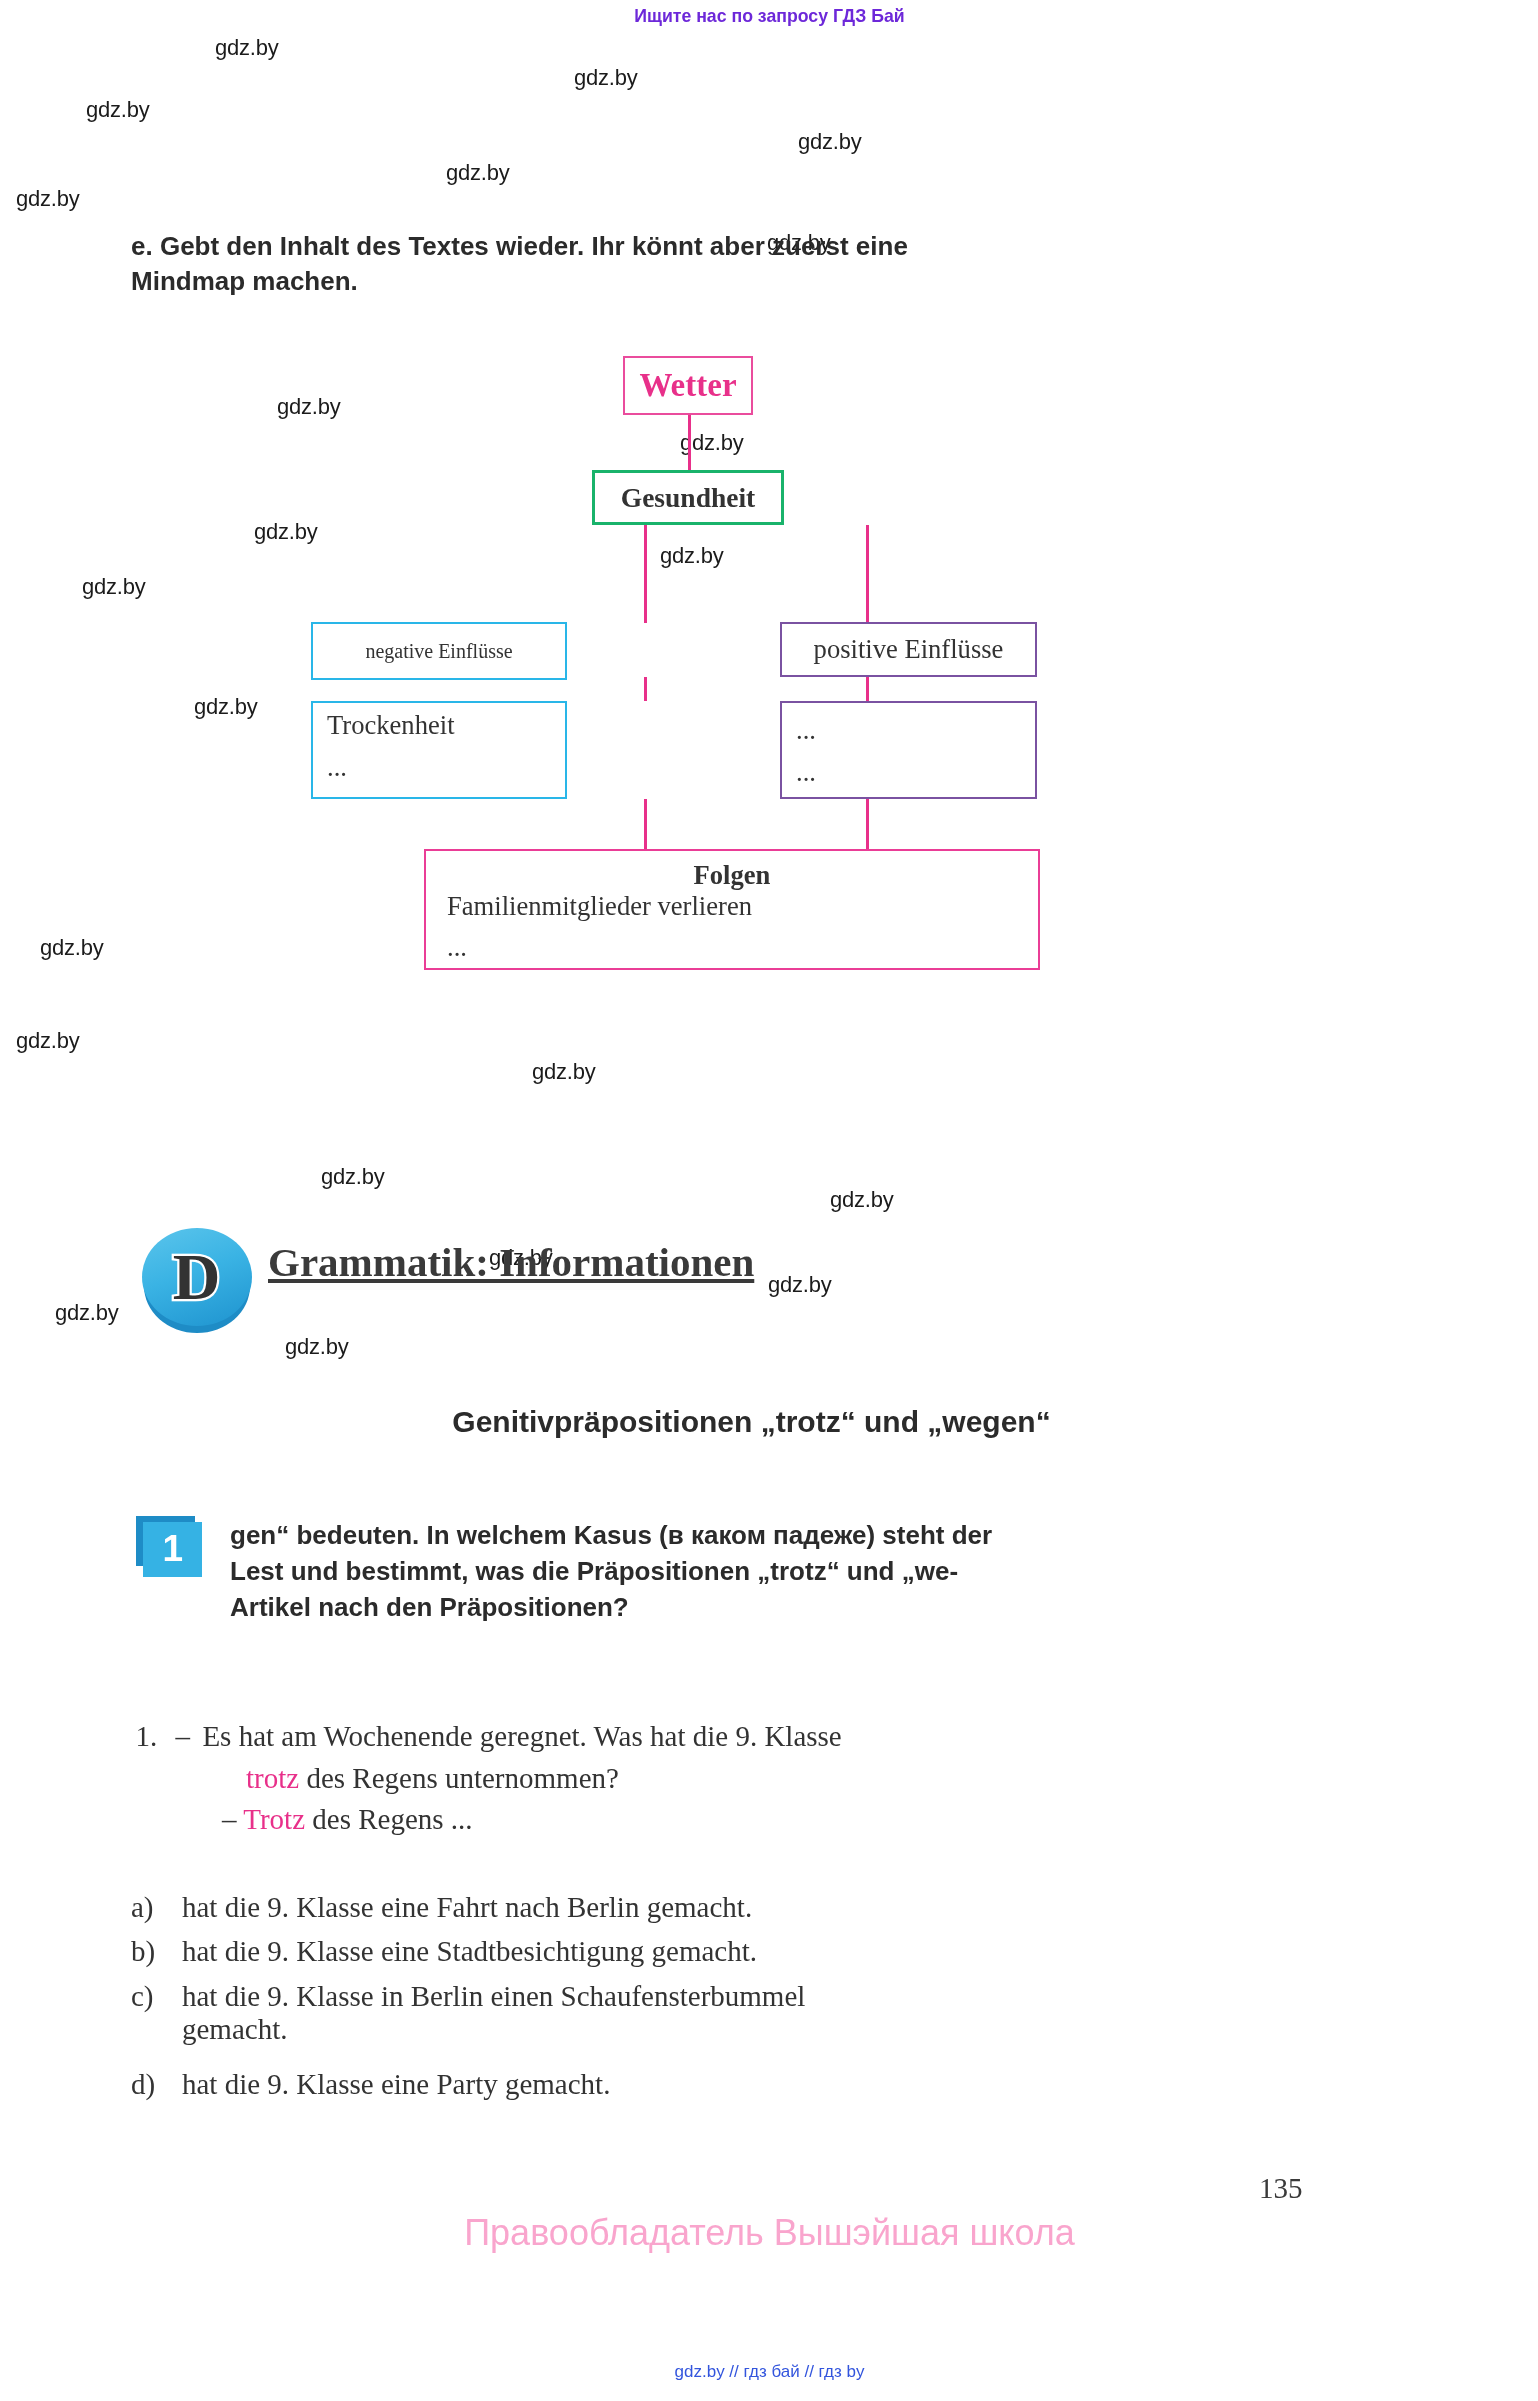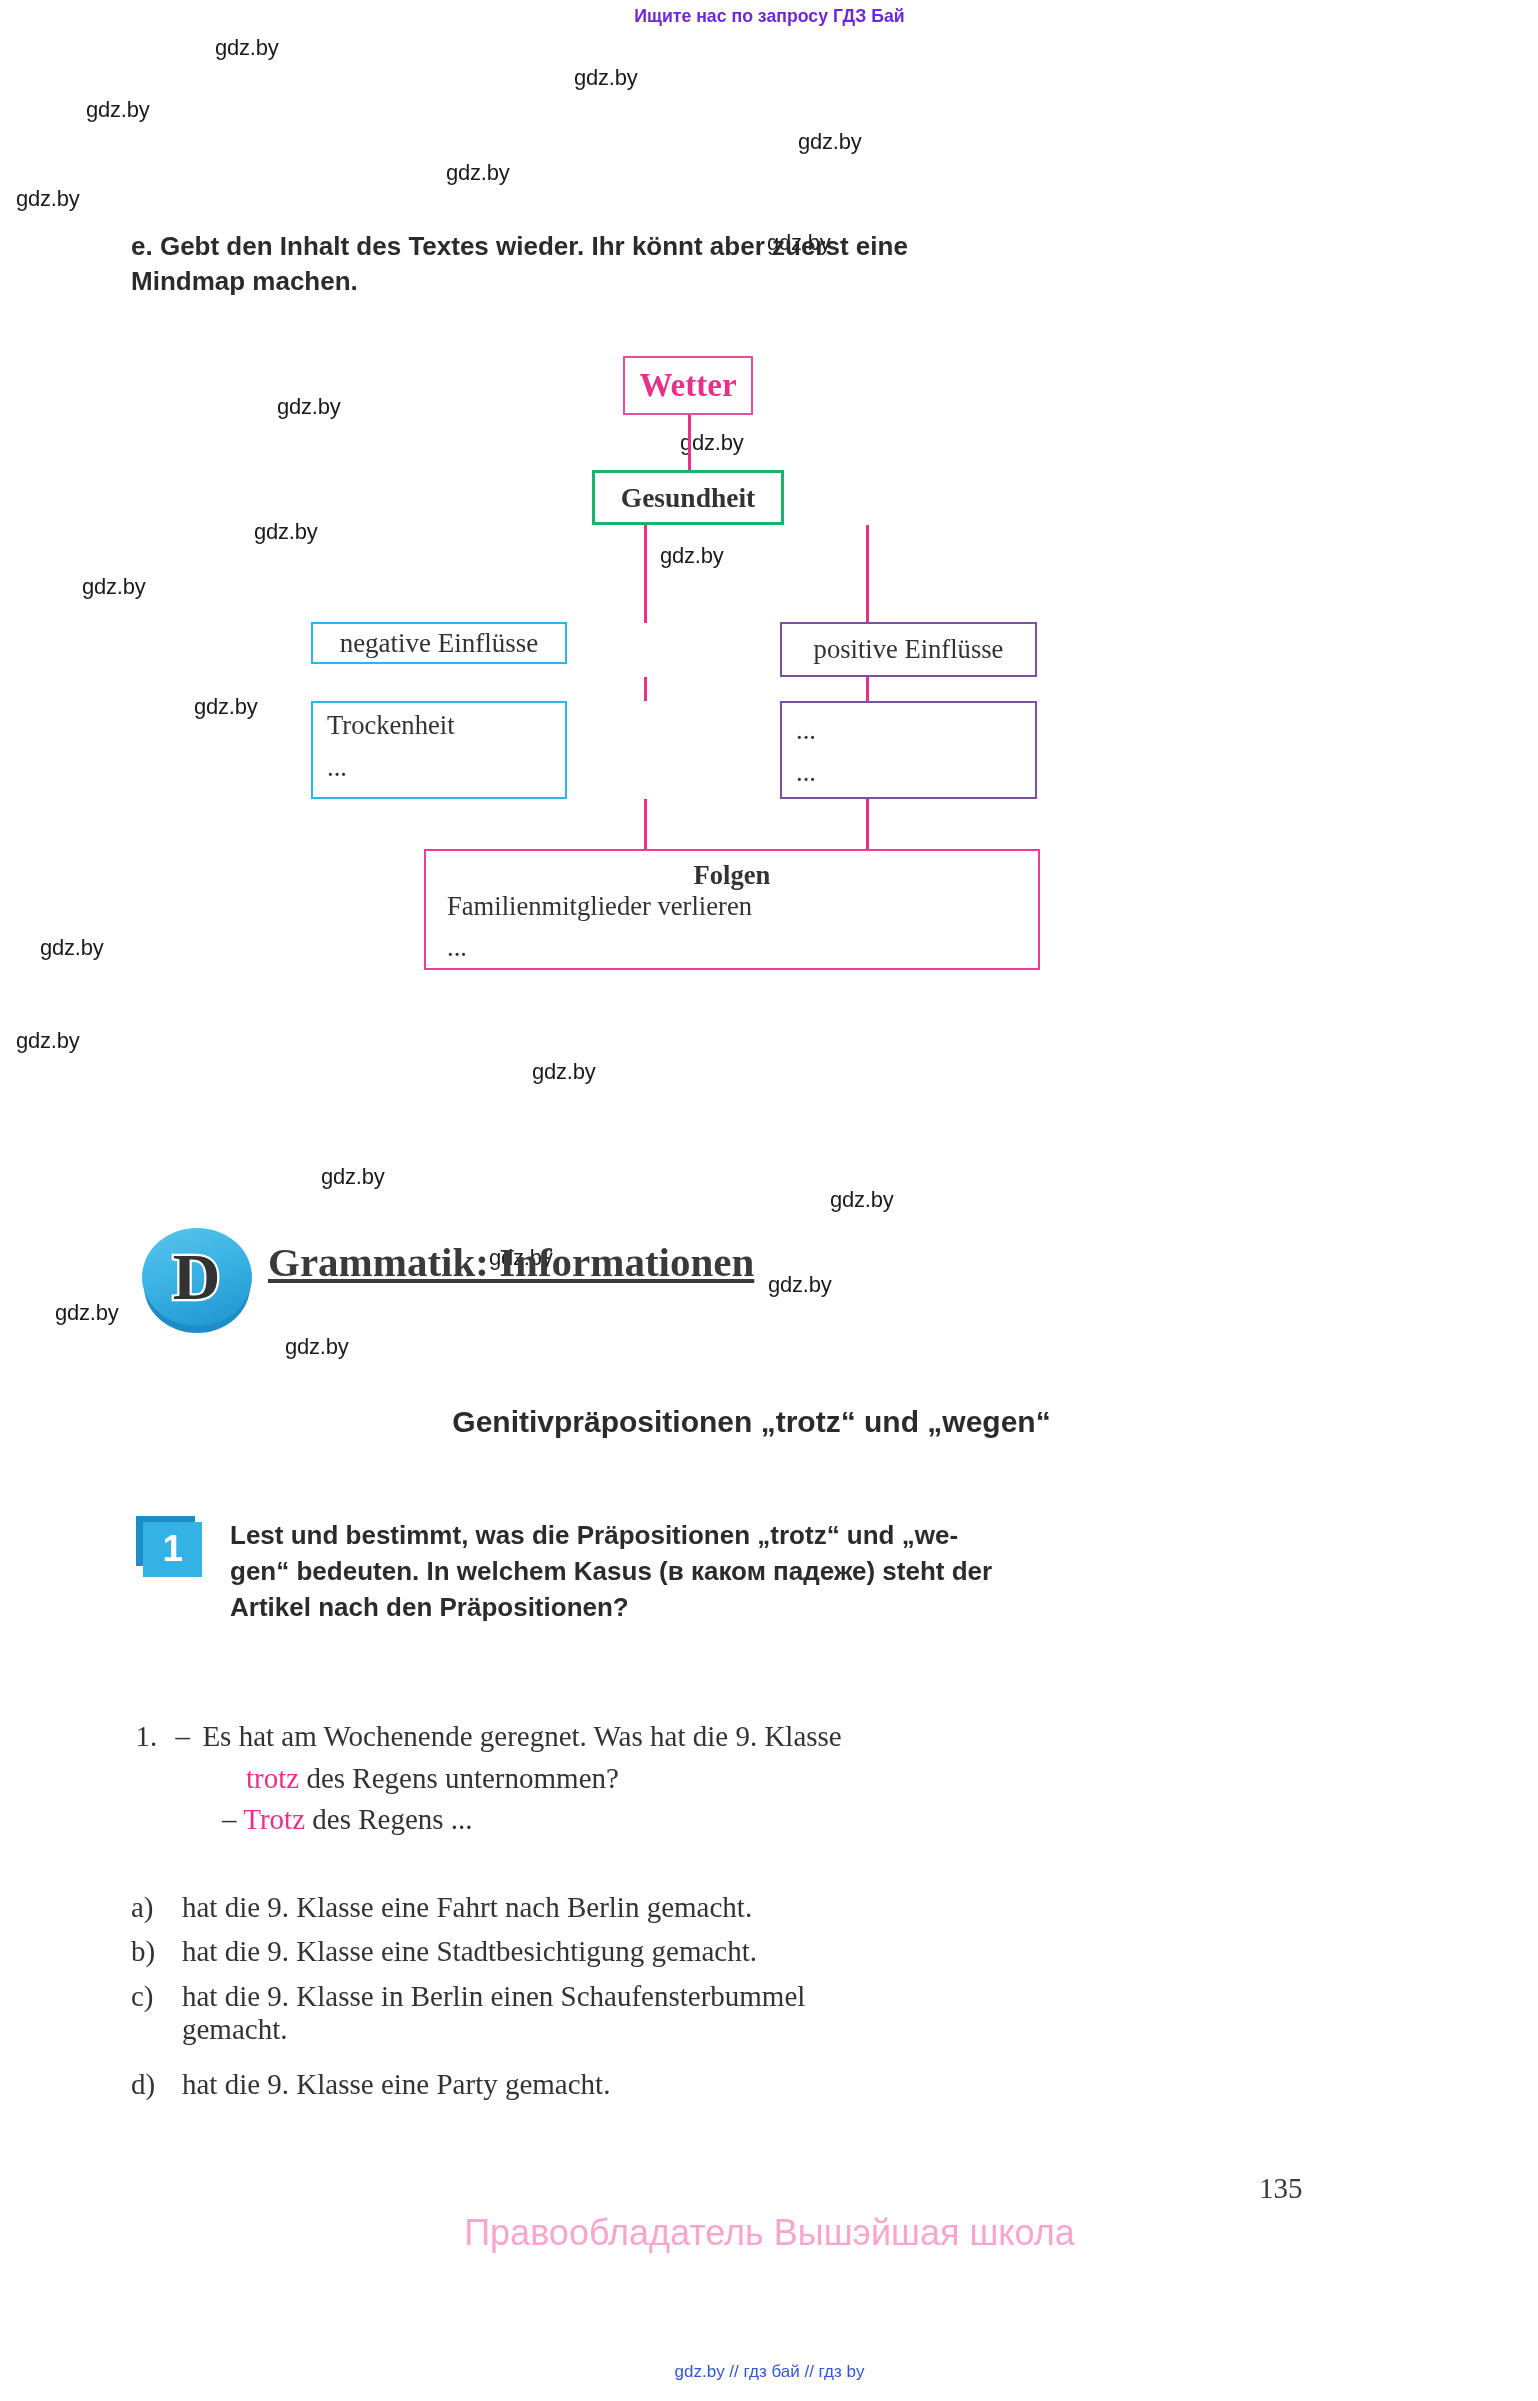--- a/index.html
+++ b/index.html
@@ -62,23 +62,23 @@
     align-items:center;
     color:#e8308a;font-weight:bold;font-size:33px;
   }
   #box-gesundheit{
     left:592px;top:133px;width:192px;height:55px;
     border:3.1px solid #19b36b;
     align-items:center;
     font-weight:bold;font-size:27.5px;color:#333;text-align:right;
   }
   #box-neg{
-    left:311px;top:285px;width:256px;height:42px;
+    left:311px;top:285px;width:256px;height:58px;
     border:2.7px solid #29b6e8;
-    align-items:center;font-size:27px;
+    align-items:center;font-size:20px;
   }
   #box-pos{
     left:780px;top:285px;width:257px;height:55px;
     border:2.2px solid #7a52a1;
     align-items:center;font-size:26.6px;
   }
   #box-trock{
     left:311px;top:364px;width:256px;height:98px;
     border:2.7px solid #29b6e8;
     padding:7px 14px;justify-content:flex-start;font-size:26.6px;
@@ -260,22 +260,22 @@
   </div>
   <div class="d-sub">Genitivpräpositionen „trotz“ und „wegen“</div>
 </div>
 
 <div id="ex1">
   <div class="num-badge">
     <div class="shadow"></div>
     <div class="front">1</div>
   </div>
   <div class="ex1-text">
+    <div>gen“ bedeuten. In welchem Kasus (в каком падеже) steht der</div>
     <div>Lest und bestimmt, was die Präpositionen „trotz“ und „we-</div>
-    <div>gen“ bedeuten. In welchem Kasus (в каком падеже) steht der</div>
     <div class="last">Artikel nach den Präpositionen?</div>
   </div>
 </div>
 
 <div id="items">
 
   <div class="q1-l1">
     <span class="num">1.</span>
     <span class="dash">–</span>
     <span class="body">Es hat am Wochenende geregnet. Was hat die 9. Klasse</span>

